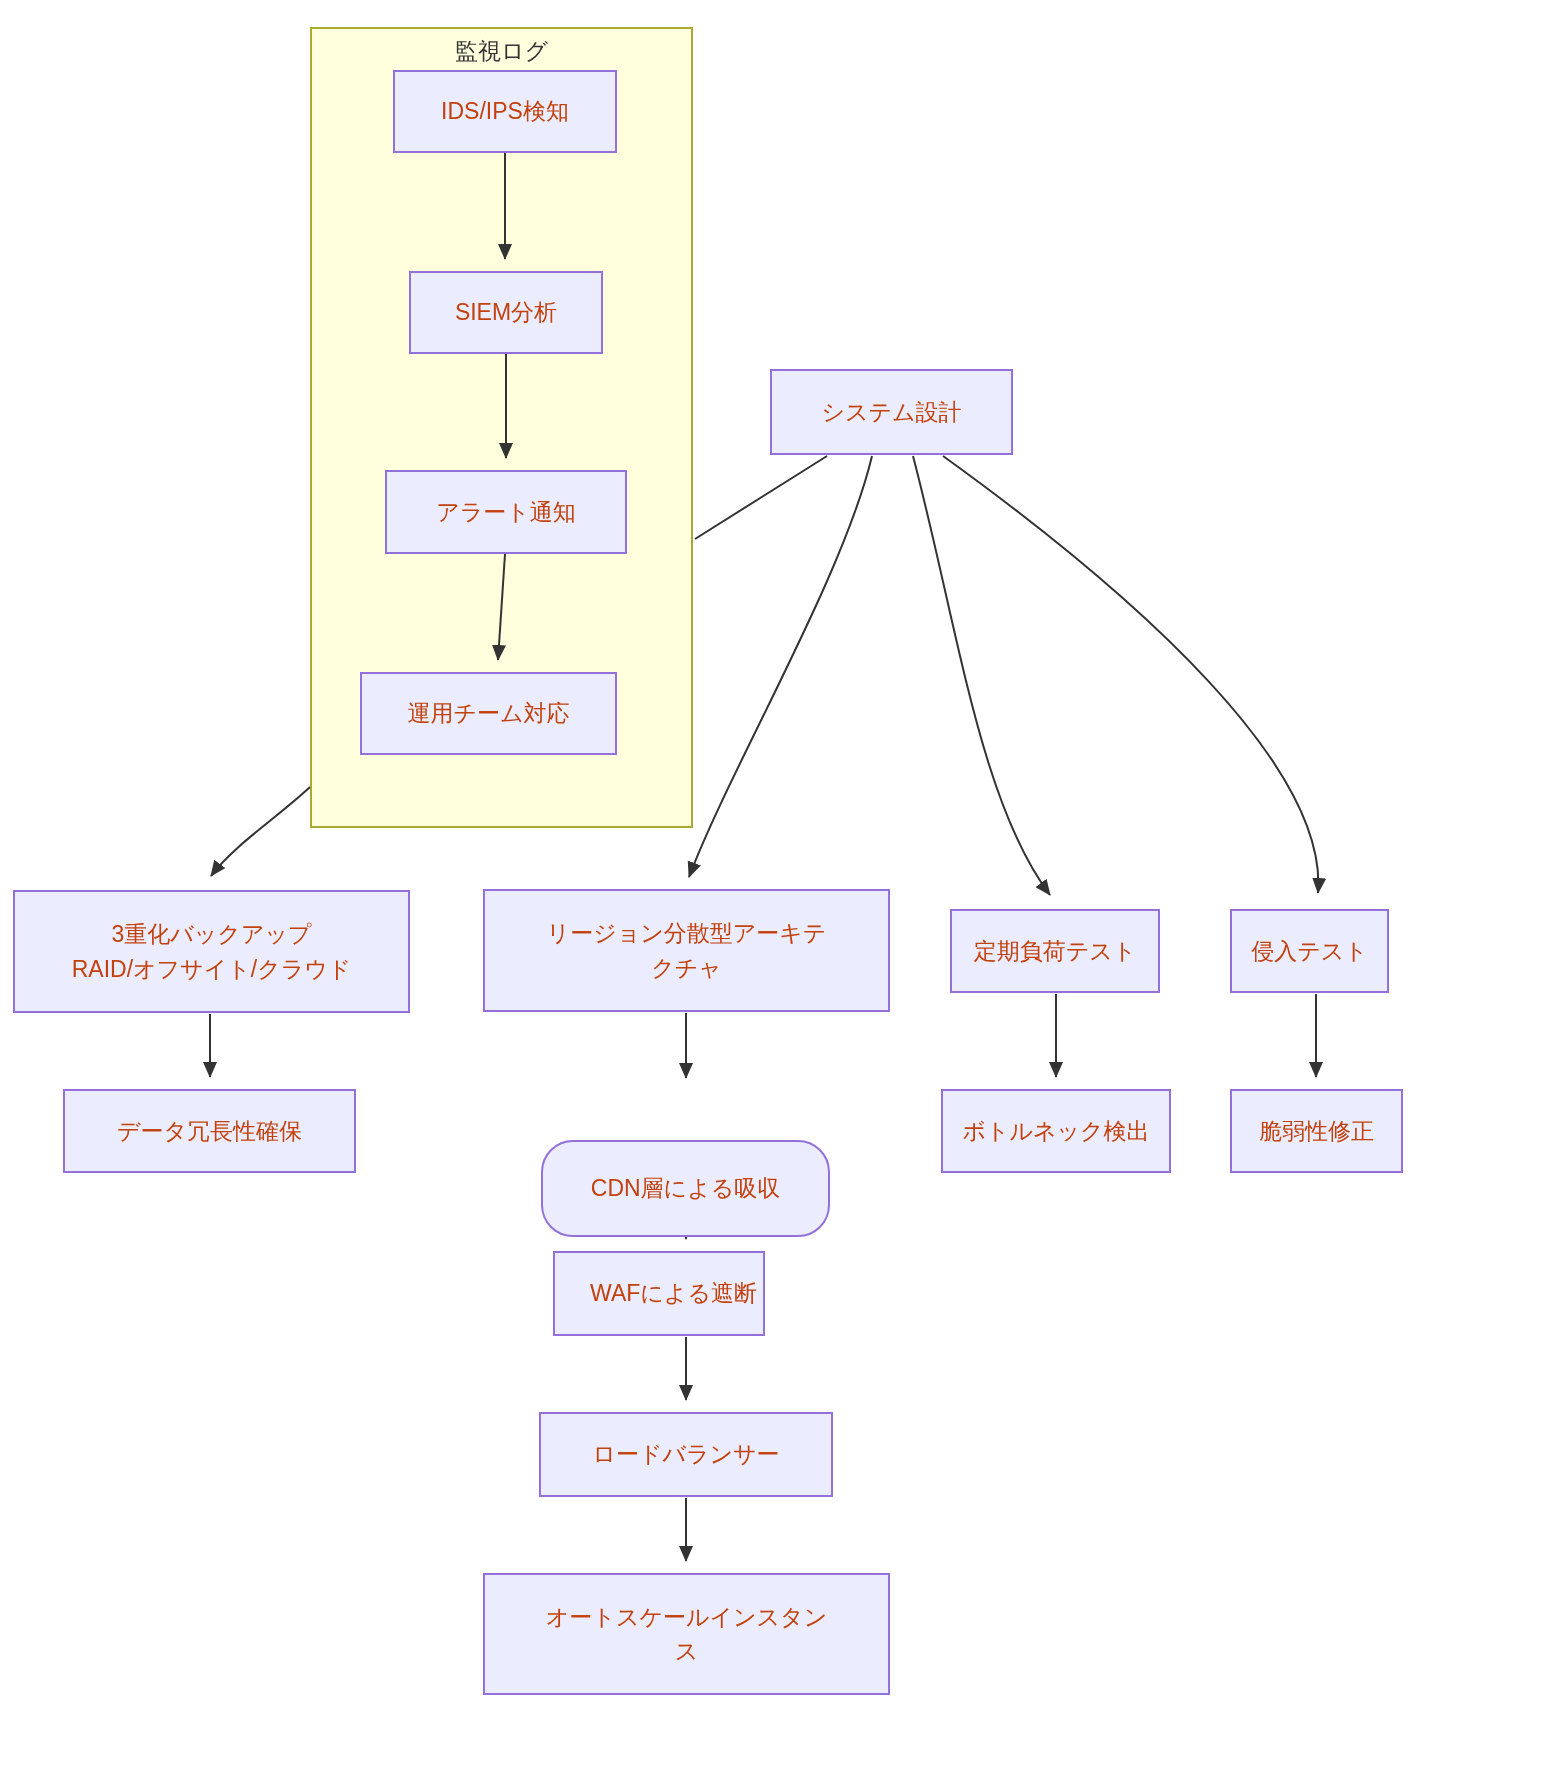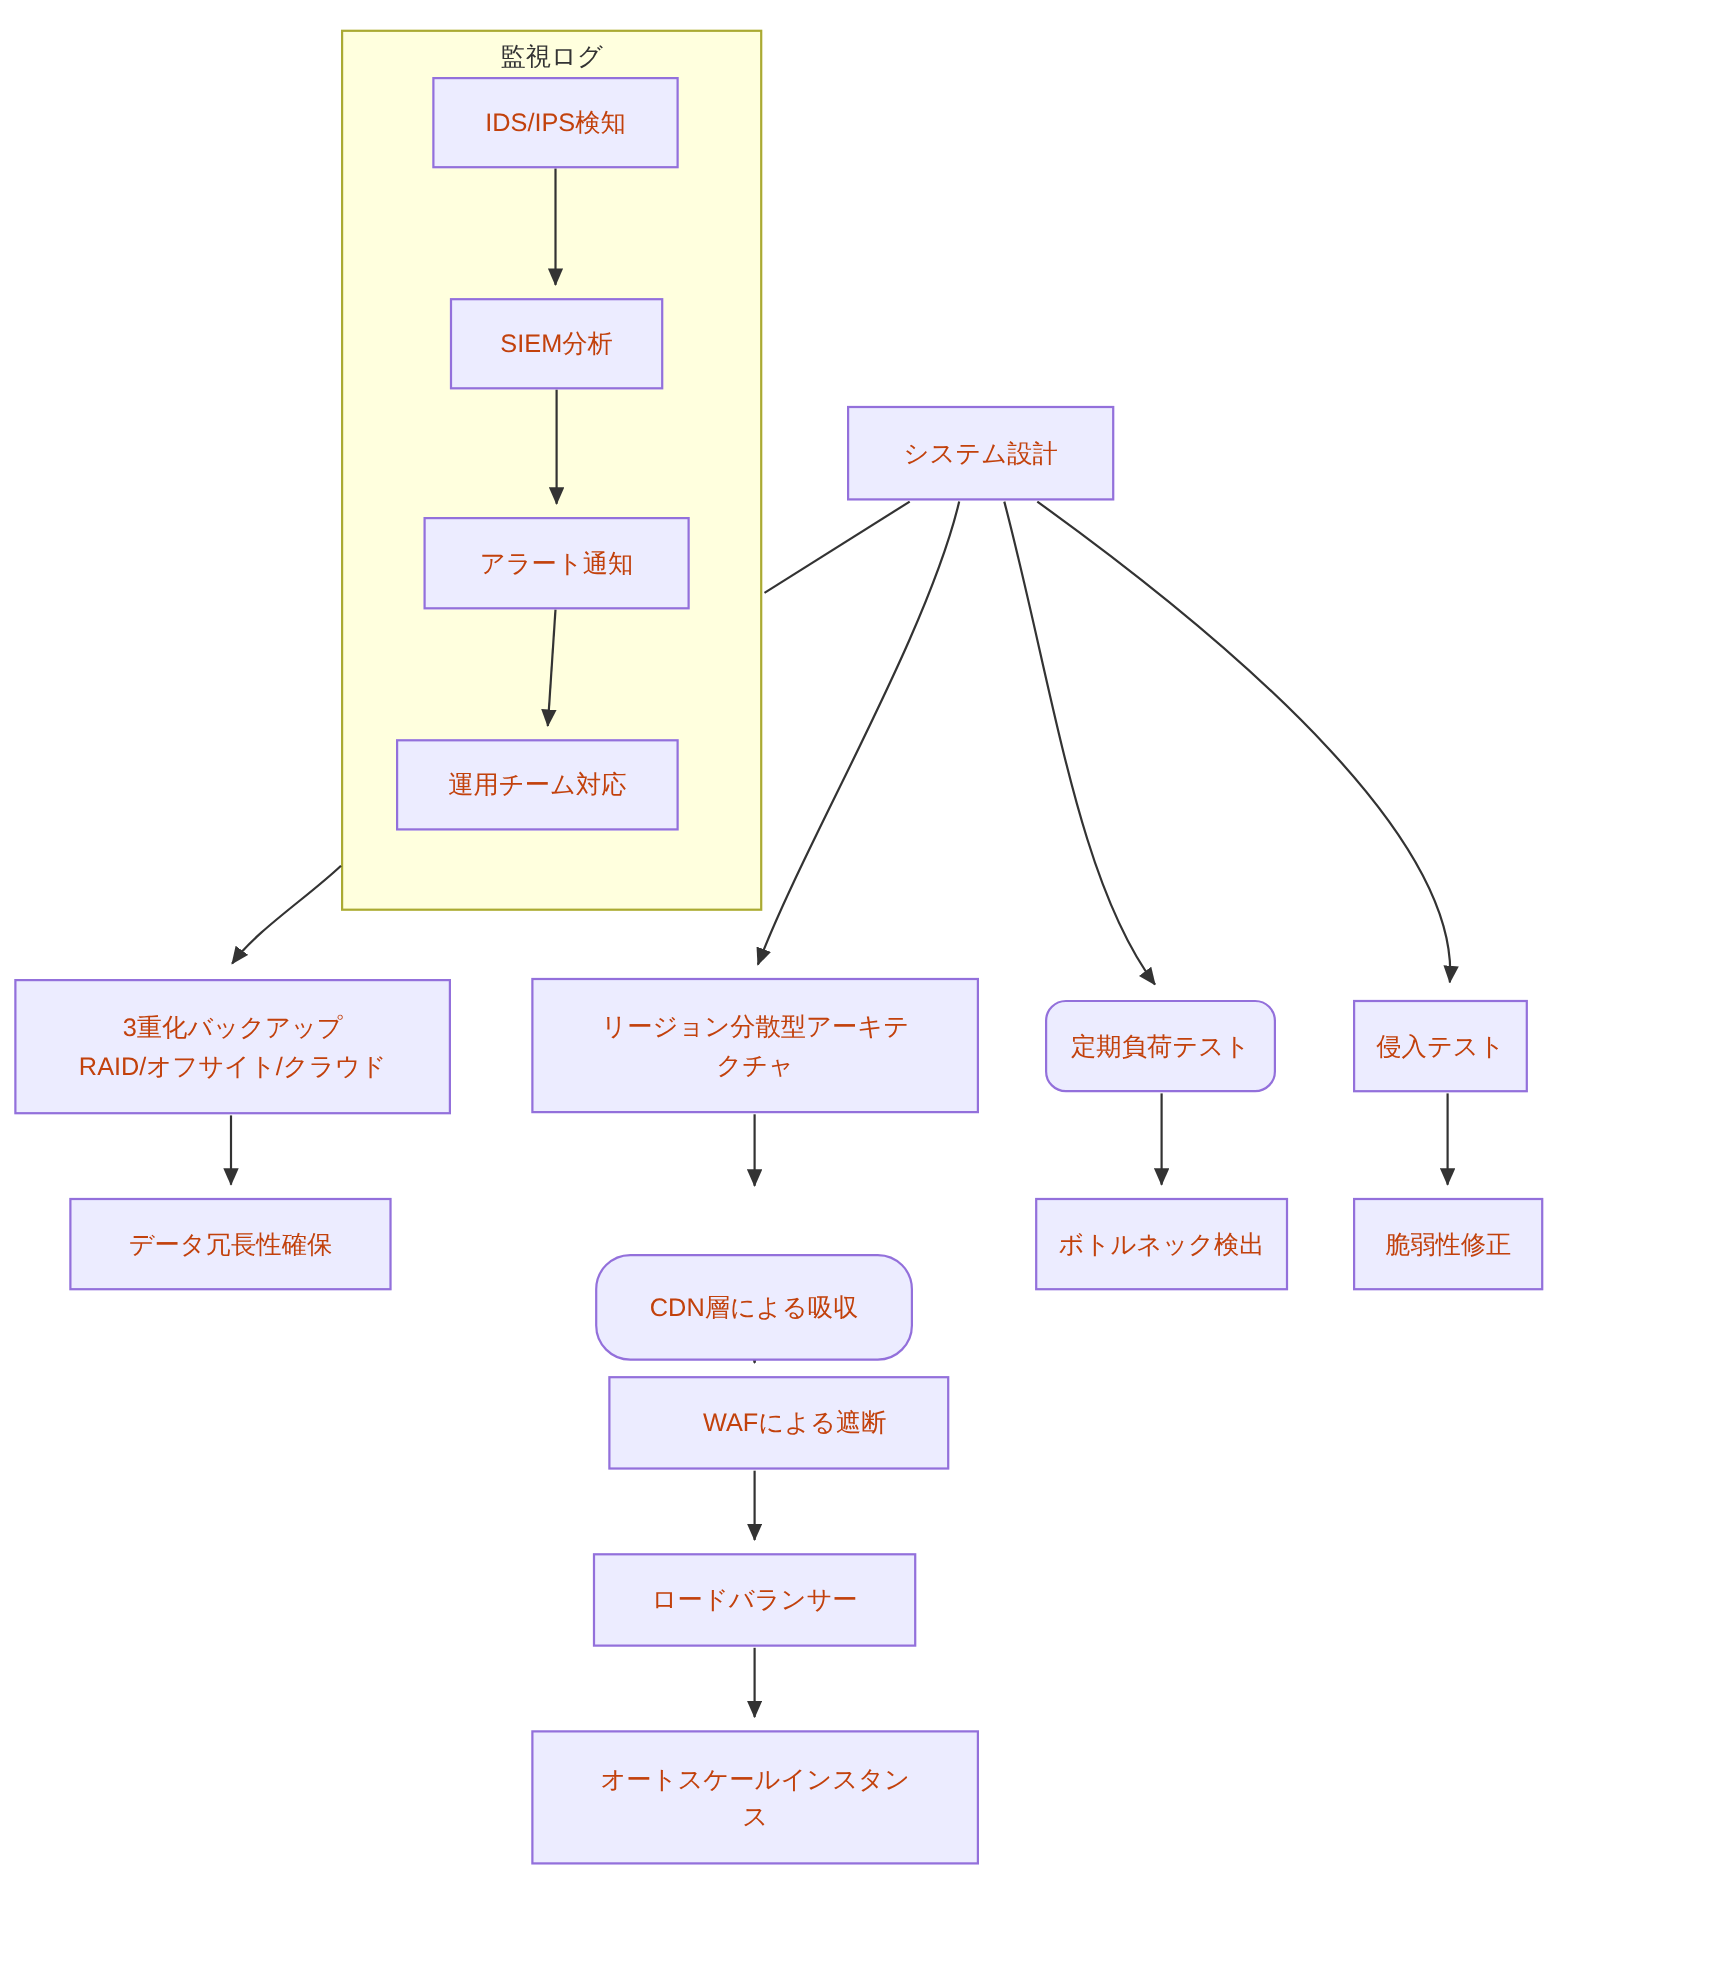--- a/index.html
+++ b/index.html
@@ -68,26 +68,26 @@
   <div id="nodes">
       <div class="node" style="left: 393px; top: 70px; width: 224px; height: 83px;">IDS/IPS検知</div>
       <div class="node" style="left: 409px; top: 271px; width: 194px; height: 83px;">SIEM分析</div>
       <div class="node" style="left: 385px; top: 470px; width: 242px; height: 84px;">アラート通知</div>
       <div class="node" style="left: 360px; top: 672px; width: 257px; height: 83px;">運用チーム対応</div>
       <div class="node" style="left: 770px; top: 369px; width: 243px; height: 86px; text-align: right;">システム設計</div>
       <div class="node" style="left: 13px; top: 890px; width: 397px; height: 123px;">3重化バックアップ
 RAID/オフサイト/クラウド</div>
       <div class="node" style="left: 483px; top: 889px; width: 407px; height: 123px;">リージョン分散型アーキテ
 クチャ</div>
-      <div class="node" style="left: 950px; top: 909px; width: 210px; height: 84px; border-radius: 19px;">定期負荷テスト</div>
+      <div class="node" style="left: 950px; top: 909px; width: 210px; height: 84px;">定期負荷テスト</div>
       <div class="node" style="left: 1230px; top: 909px; width: 159px; height: 84px;">侵入テスト</div>
       <div class="node" style="left: 63px; top: 1089px; width: 293px; height: 84px;">データ冗長性確保</div>
       <div class="node" style="left: 541px; top: 1140px; width: 289px; height: 97px; border-radius: 32px;">CDN層による吸収</div>
       <div class="node" style="left: 941px; top: 1089px; width: 230px; height: 84px;">ボトルネック検出</div>
       <div class="node" style="left: 1230px; top: 1089px; width: 173px; height: 84px;">脆弱性修正</div>
-      <div class="node" style="left: 553px; top: 1251px; width: 310px; height: 85px; padding-left: 29px;">WAFによる遮断</div>
+      <div class="node" style="left: 553px; top: 1251px; width: 212px; height: 85px; padding-left: 29px;">WAFによる遮断</div>
       <div class="node" style="left: 539px; top: 1412px; width: 294px; height: 85px;">ロードバランサー</div>
       <div class="node" style="left: 483px; top: 1573px; width: 407px; height: 122px;">オートスケールインスタン
 ス</div>
     </div>
 
 
 </div>
 
 </body></html>

